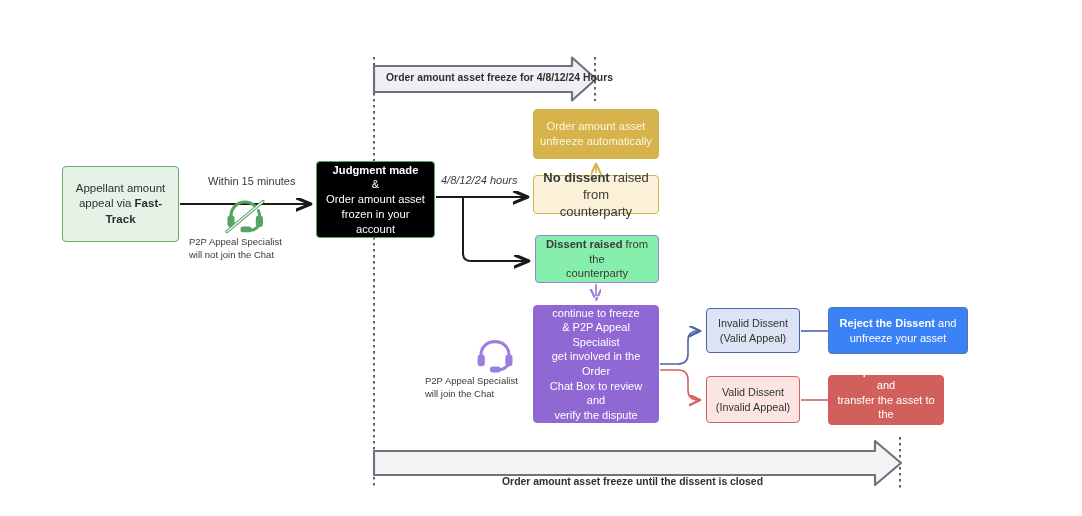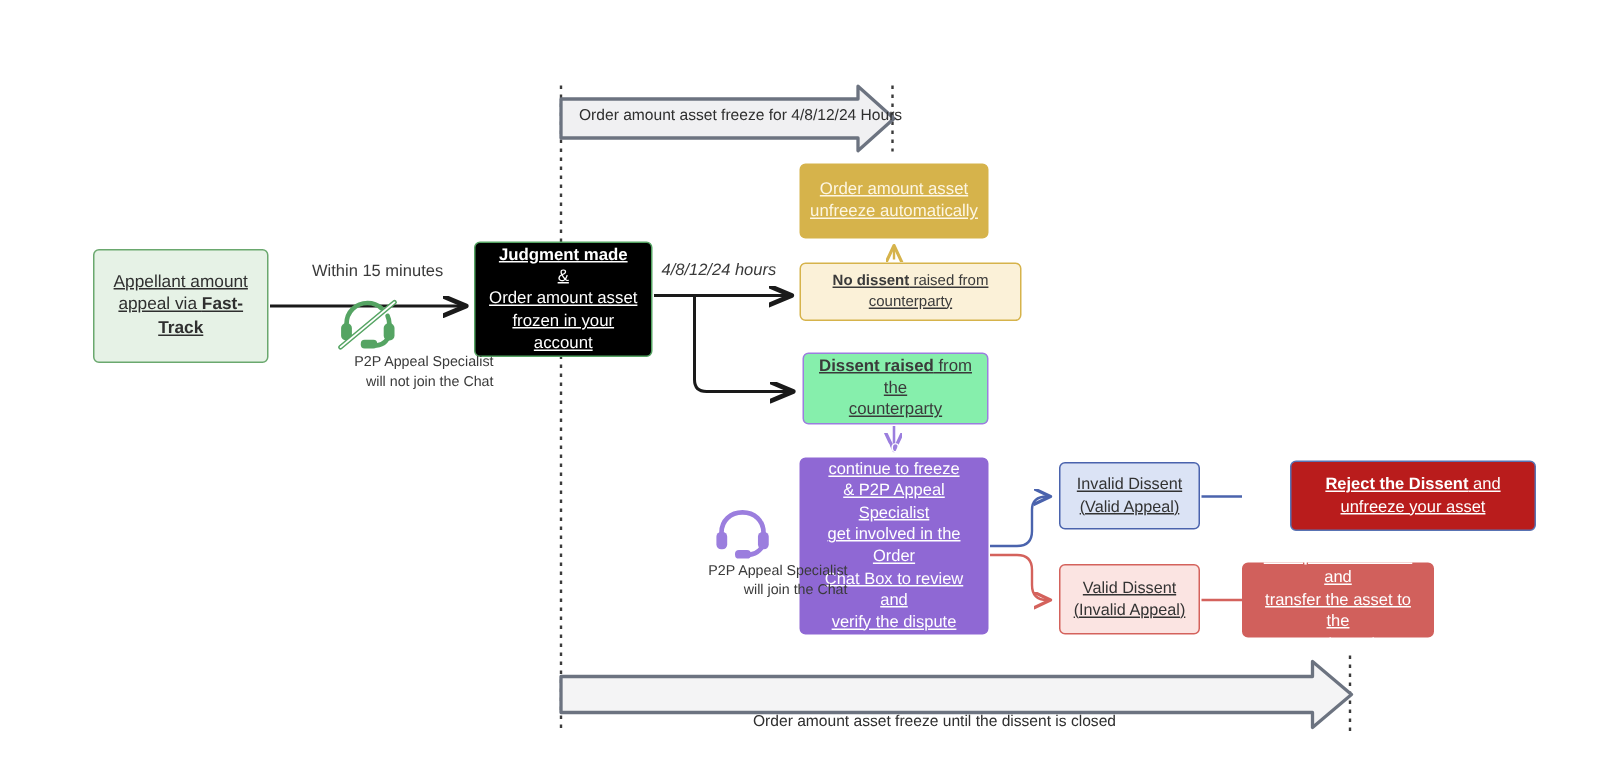--- a/index.html
+++ b/index.html
@@ -1,64 +1,64 @@
 <!DOCTYPE html>
 <html><head>
 <meta charset="utf-8">
 <style>
   html,body{margin:0;padding:0;background:#ffffff;}
   body{font-family:"Liberation Sans", sans-serif;}
   #canvas{position:relative;width:1082px;height:516px;background:#ffffff;overflow:hidden;}
 
   .node{position:absolute;box-sizing:border-box;display:flex;align-items:center;
         justify-content:center;text-align:center;border-radius:4px;}
-  .node .txt{display:block;line-height:1.32;padding:0 6px;text-decoration:underline;}
+  .node .txt{display:block;line-height:1.32;padding:0 6px;}
 
   
   #n-start{left:62px;top:166px;width:117px;height:76px;background:#e6f2e6;
            border:1.6px solid #6aa86e;font-size:11.5px;color:#2f2f2f;}
   
   #n-judgment{left:316px;top:161px;width:119px;height:77px;background:#000000;
               border:1.5px solid #55a463;font-size:11.2px;color:#ffffff;}
   
   #n-unfreeze{left:533px;top:109px;width:126px;height:50px;background:#d8b košt;}
   #n-unfreeze{left:533px;top:109px;width:126px;height:50px;background:#d6b34b;
               border:1.5px solid #d6b34b;font-size:11.2px;color:#fdf6e3;}
   
-  #n-nodissent{left:533px;top:175px;width:148px;height:39px;background:#fbf1d8;
-               border:1.5px solid #d6b34b;font-size:10px;color:#3a3a3a;}
+  #n-nodissent{left:533px;top:175px;width:126px;height:39px;background:#fbf1d8;
+               border:1.5px solid #d6b34b;font-size:13px;color:#3a3a3a;}
   
   #n-dissent{left:535px;top:235px;width:124px;height:48px;background:#86efac;
              border:1.5px solid #9b7ede;font-size:11.2px;color:#3a3a3a;}
   
   #n-specialist{left:533px;top:305px;width:126px;height:118px;background:#8f68d4;
                 border:1.5px solid #8f68d4;font-size:11px;color:#ffffff;}
   
   #n-invalid{left:706px;top:308px;width:94px;height:45px;background:#dbe3f5;
              border:1.6px solid #4a63ad;font-size:10.8px;color:#333333;}
   
   #n-valid{left:706px;top:376px;width:94px;height:47px;background:#fbe4e2;
            border:1.6px solid #d4625c;font-size:10.8px;color:#333333;}
   
-  #n-reject{left:828px;top:307px;width:164px;height:47px;background:#b91c1c;
-            border:1.5px solid #5873b4;font-size:11px;color:#ffffff;margin-left:32px;}
-  
-  #n-accept{left:828px;top:375px;width:128px;height:50px;background:#d1605c;
+  #n-reject{left:828px;top:307px;width:140px;height:47px;background:#3b82f6;
+            border:1.5px solid #5873b4;font-size:11px;color:#ffffff;}
+  
+  #n-accept{left:828px;top:375px;width:116px;height:50px;background:#d1605c;
             border:1.5px solid #d1605c;font-size:11px;color:#ffffff;}
 
   
   .lbl{position:absolute;font-size:11px;color:#3a3a3a;white-space:nowrap;}
   #lbl-within{left:208px;top:175px;}
   #lbl-hours{left:441px;top:174px;font-style:italic;}
-  .cap{position:absolute;font-size:9.5px;color:#3a3a3a;text-align:right;line-height:1.42;width:140px;}
+  .cap{position:absolute;font-size:9.5px;color:#3a3a3a;text-align:left;line-height:1.42;width:140px;}
   #cap-nojoin{left:189px;top:235px;}
   #cap-join{left:425px;top:374px;}
 
   
-  .banner-txt{position:absolute;font-size:10.4px;font-weight:normal;color:#2f2f2f;white-space:nowrap;}
+  .banner-txt{position:absolute;font-size:10.4px;font-weight:bold;color:#2f2f2f;white-space:nowrap;}
   #btxt-top{left:386px;top:72px;}
   #btxt-bottom{left:502px;top:476px;}
 
   svg.layer{position:absolute;left:0;top:0;width:1082px;height:516px;pointer-events:none;}
   .icon-wrap{position:absolute;}
   b{font-weight:bold;}
 </style>
 </head>
 <body>
 

